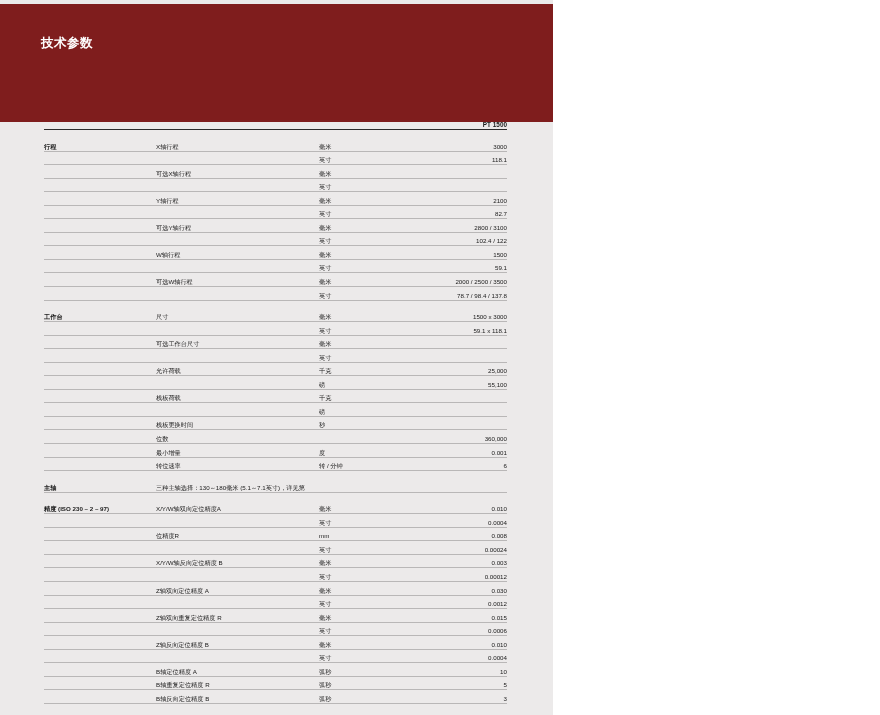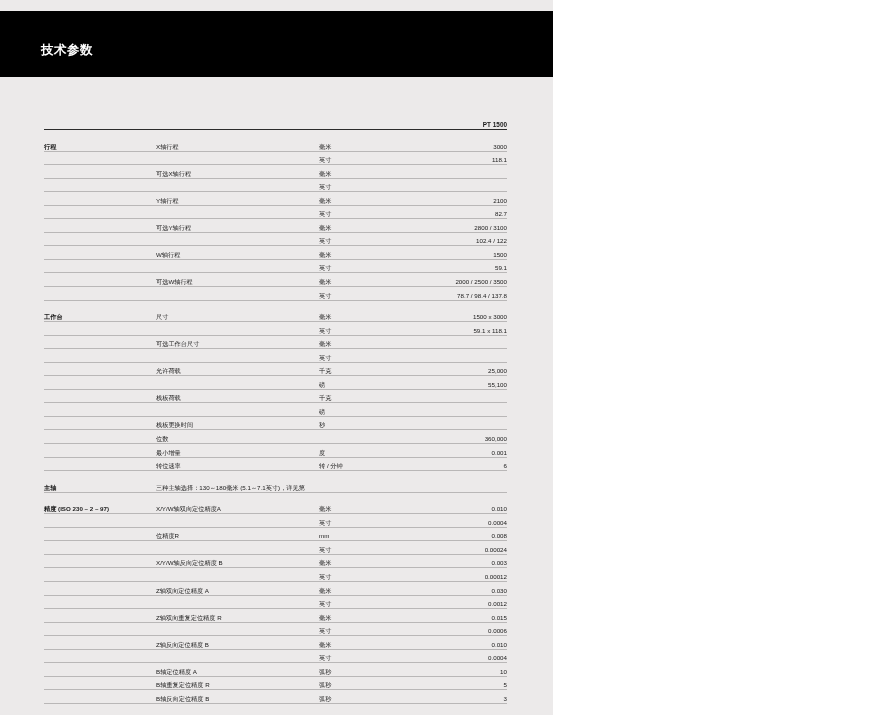--- a/index.html
+++ b/index.html
@@ -23,24 +23,24 @@
     position: absolute;
     left: 0;
     top: 0;
     width: 553px;
     height: 715px;
     background: #eceaea;
   }
   .header-band {
     position: absolute;
     left: 0;
-    top: 11px;
+    top: 4px;
     width: 553px;
-    height: 66px;
-    background: #000000;
+    height: 118px;
+    background: #7f1d1d;
   }
   .header-title {
     position: absolute;
     left: 41px;
     top: 31px;
     color: #ffffff;
     font-size: 12.5px;
     font-weight: bold;
     letter-spacing: 0.5px;
   }

